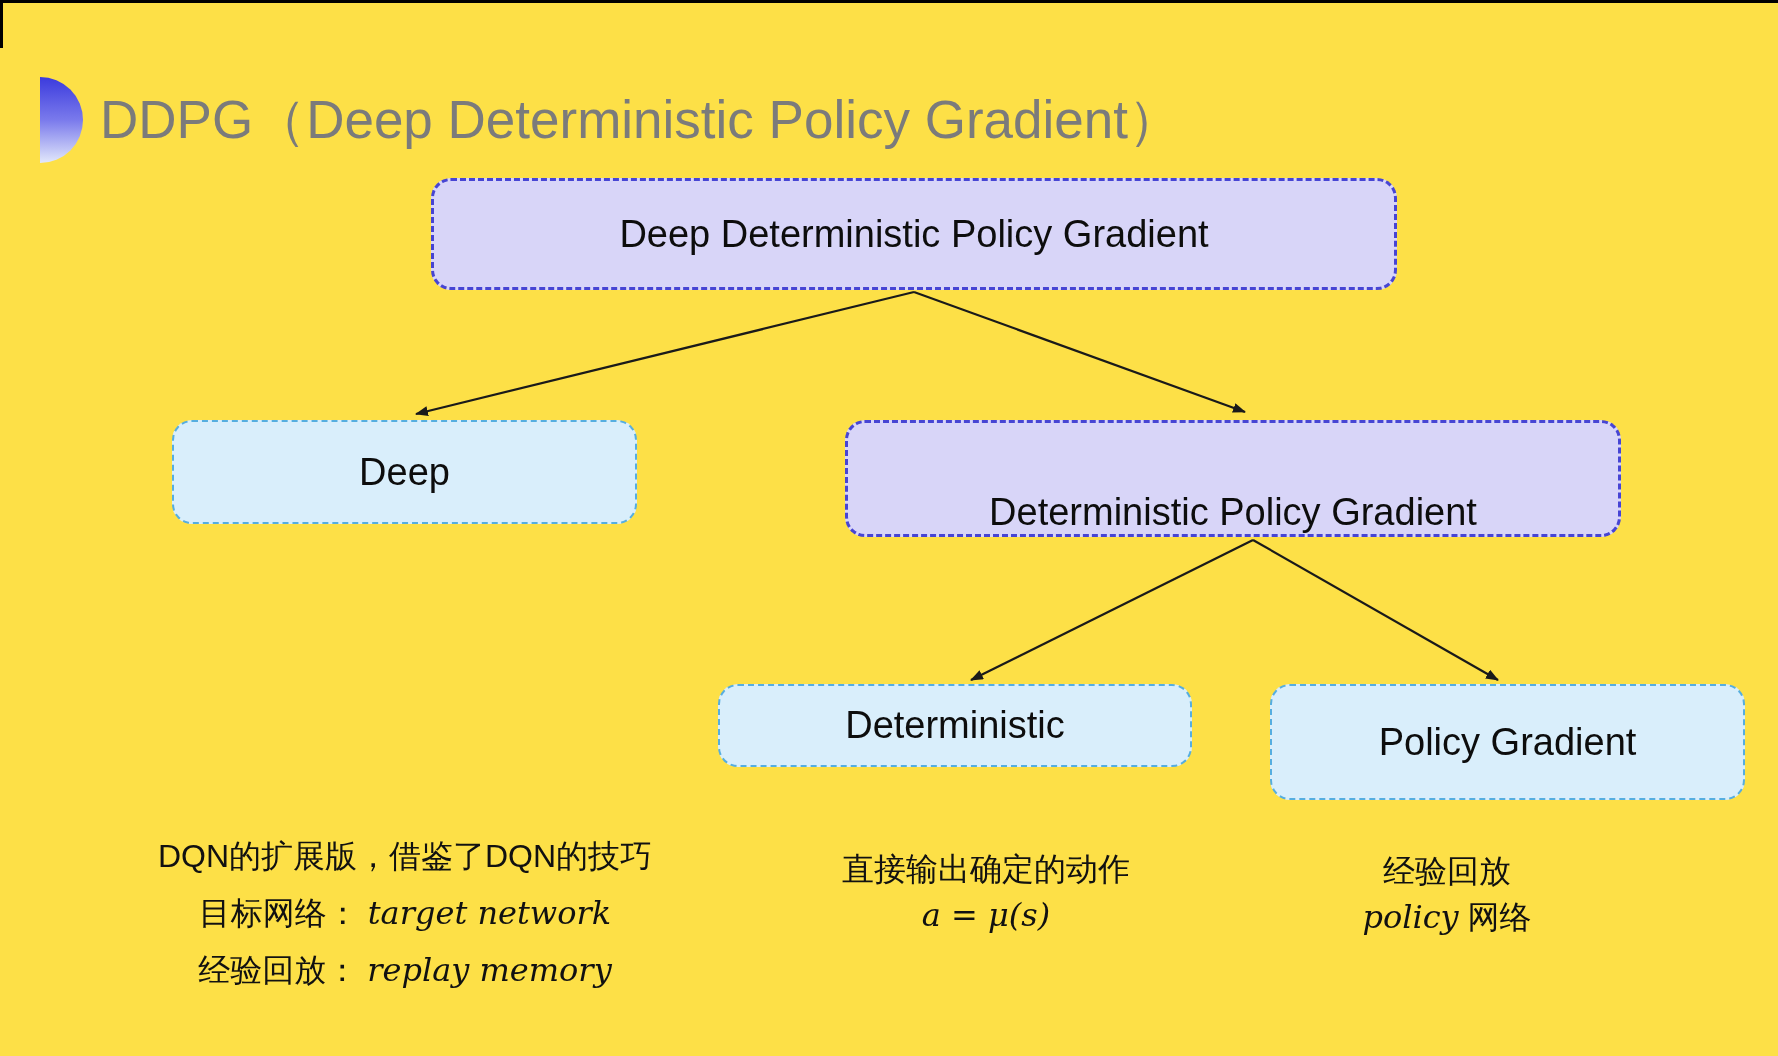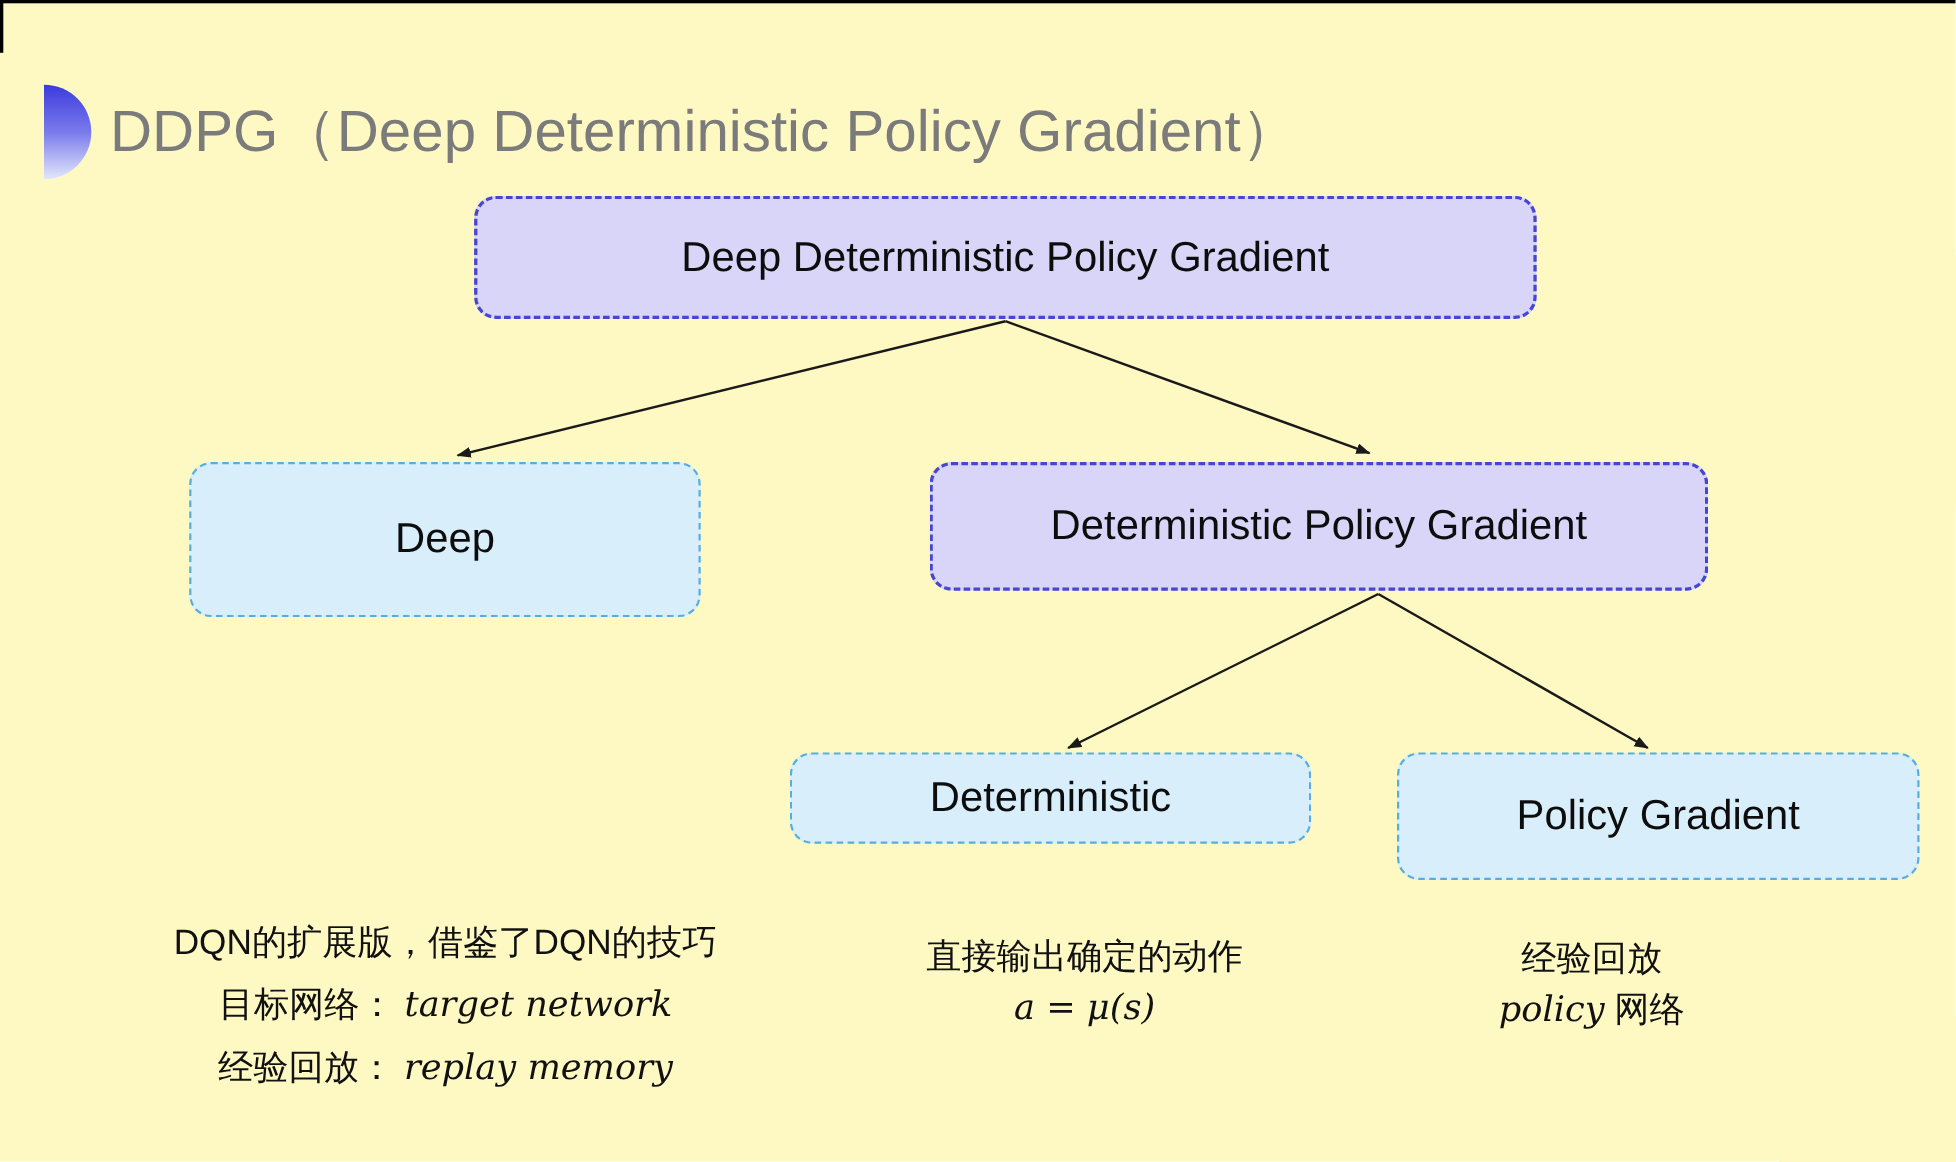--- a/index.html
+++ b/index.html
@@ -1,17 +1,17 @@
 <!DOCTYPE html>
 <html style="--purple-fill: #d8d5f8; --purple-border: #4745d4; --cyan-fill: #d9eefb; --cyan-border: #56aee0; --title-gray: #7b7b7b; --text: #111111; --accent-bullet-top: #3b3bdd; --accent-bullet-bottom: #e2e8fb;"><head>
 <meta charset="utf-8">
 <style>
   html,body{margin:0;padding:0;background:#ffffff;}
   .stage{
-    position:relative;width:1778px;height:1056px;background:#fef9c3;
+    position:relative;width:1778px;height:1056px;background:#fde047;
     overflow:hidden;font-family:"Liberation Sans",sans-serif;color:var(--text,#111);
   }
   .frame-top{position:absolute;left:0;top:0;width:1778px;height:3px;background:#000;}
   .frame-left{position:absolute;left:0;top:0;width:3px;height:48px;background:#000;}
 
   .title-bullet{
     position:absolute;left:40px;top:77px;width:43px;height:86px;
     border-radius:0 43px 43px 0;
     background:linear-gradient(180deg,var(--accent-bullet-top,#3b3bdd) 0%,#7a7aec 50%,var(--accent-bullet-bottom,#e2e8fb) 100%);
   }
@@ -23,22 +23,22 @@
 
   .node{
     position:absolute;box-sizing:border-box;border-radius:20px;
     display:flex;align-items:center;justify-content:center;
     font-size:38px;color:#0d0d0d;
   }
   .node.purple{background:var(--purple-fill,#d8d5f8);border:3px dashed var(--purple-border,#4745d4);}
   .node.cyan{background:var(--cyan-fill,#d9eefb);border:2px dashed var(--cyan-border,#56aee0);}
 
   #node-root{left:431px;top:178px;width:966px;height:112px;}
-  #node-deep{left:172px;top:420px;width:465px;height:141px;}
-  #node-dpg{left:845px;top:420px;width:708px;height:117px;}
+  #node-deep{left:172px;top:420px;width:465px;height:104px;}
+  #node-dpg{left:845px;top:420px;width:776px;height:117px;align-items:flex-end;}
   #node-det{left:718px;top:684px;width:474px;height:83px;}
   #node-pg{left:1270px;top:684px;width:475px;height:116px;}
 
   .connectors{position:absolute;left:0;top:0;width:1778px;height:1056px;pointer-events:none;}
   .connectors line{stroke:#1a1a1a;stroke-width:2.2;}
   .connectors .head{fill:#1a1a1a;}
 
   .note{position:absolute;text-align:center;font-size:32px;color:#111;}
   .note .ln{display:block;}
   #note-deep{left:105px;top:828px;width:600px;line-height:57px;}

